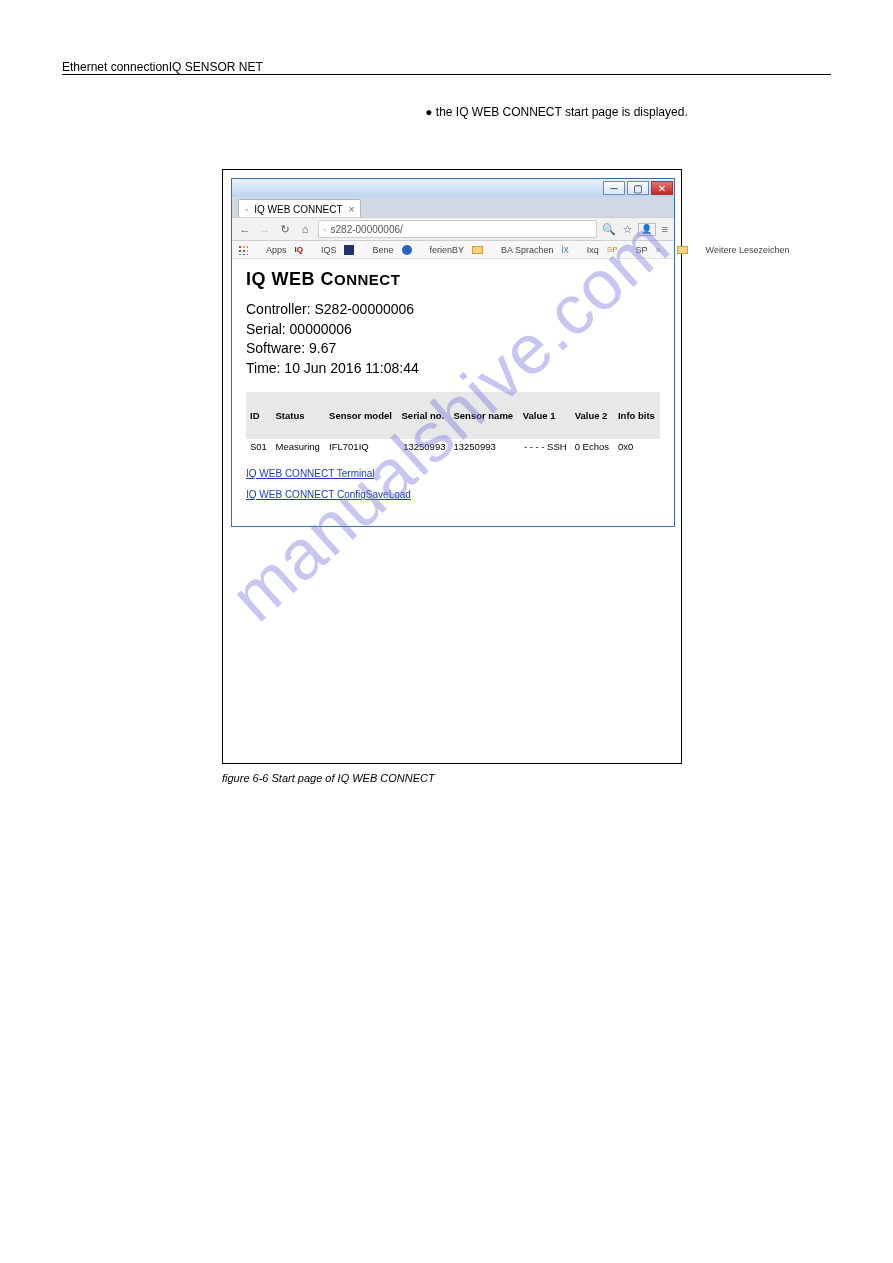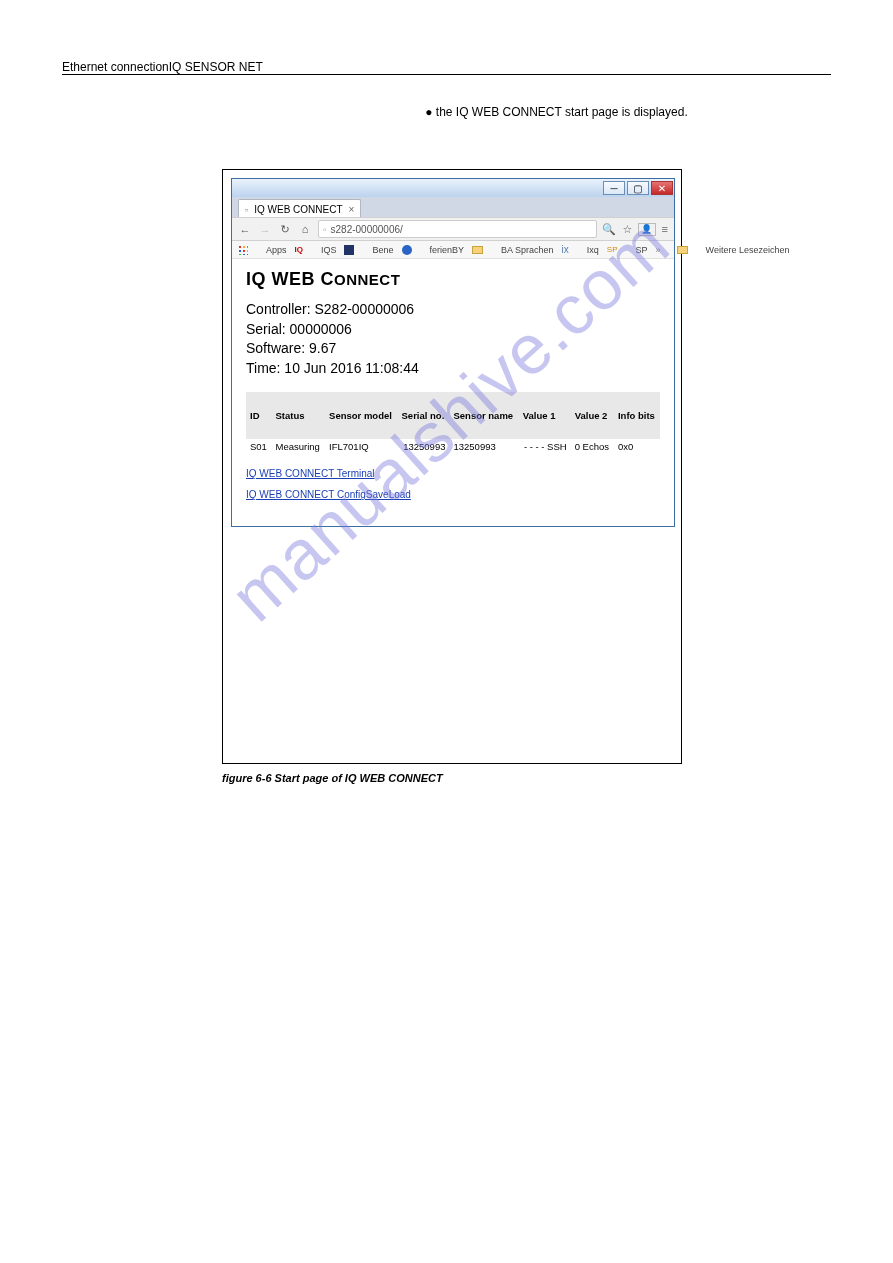--- a/index.html
+++ b/index.html
@@ -193,17 +193,17 @@
 
         <div class="links">
           <a href="#">IQ WEB CONNECT Terminal</a>
           <a href="#">IQ WEB CONNECT ConfigSaveLoad</a>
         </div>
       </div>
     </div>
 
   </div>
 
-  <div class="figure-label" style="margin-left:160px;font-weight:bold;">figure 6-6 Start page of IQ WEB CONNECT</div>
+  <div class="figure-label" style="margin-left:160px;">figure 6-6 Start page of IQ WEB CONNECT</div>
 
   <div class="watermark">manualshive.com</div>
 
 </div>
 
 </body></html>

